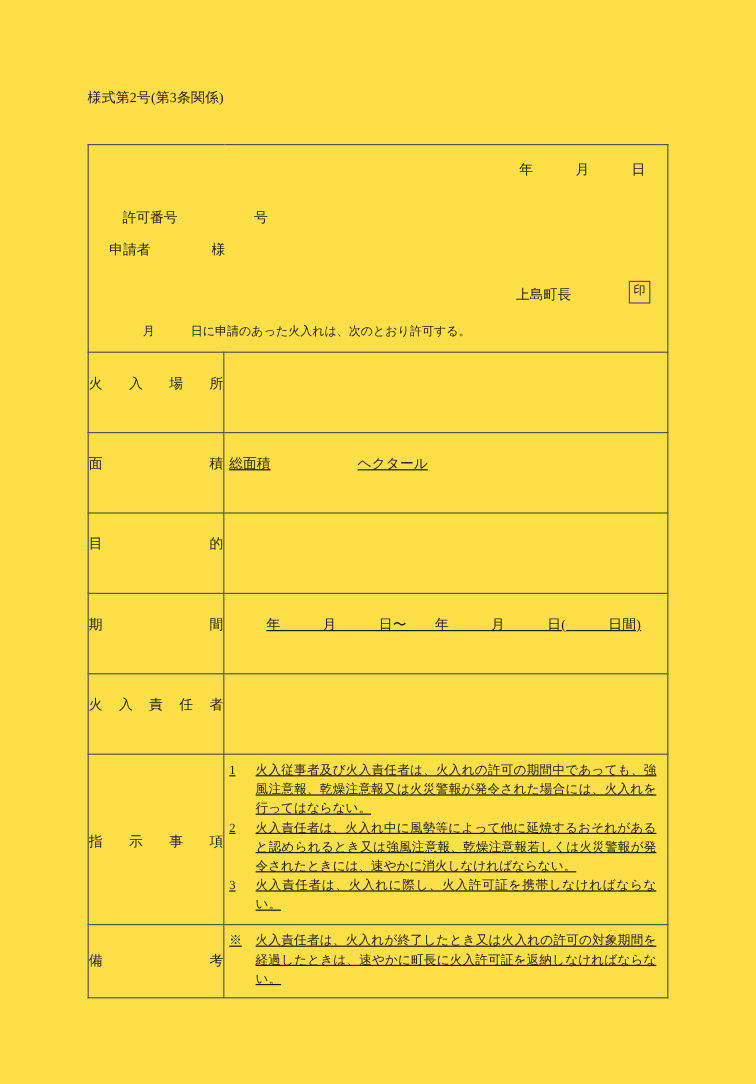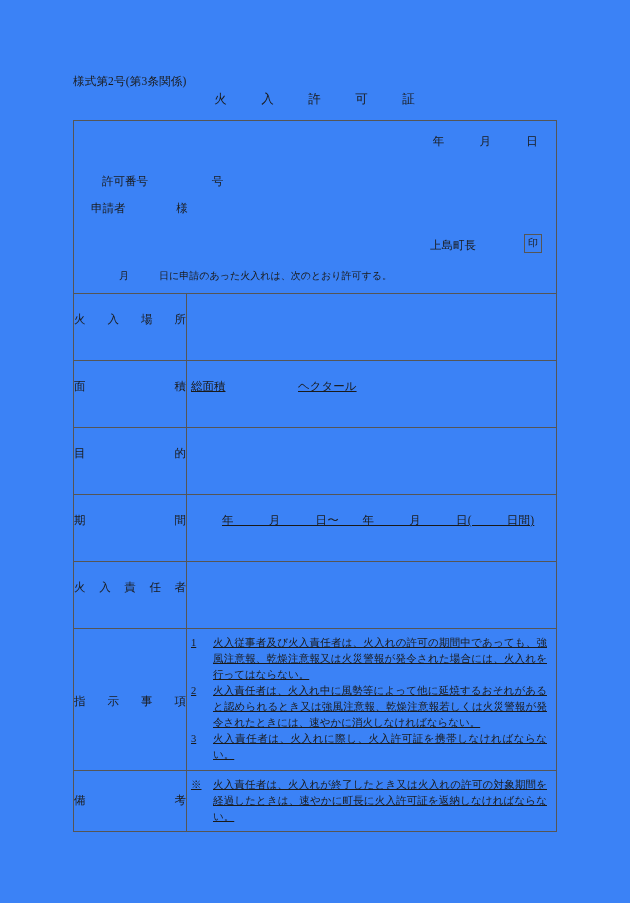--- a/index.html
+++ b/index.html
@@ -12,21 +12,21 @@
     height: 903px;
     position: relative;
     font-family: "Liberation Serif", "DejaVu Serif", serif;
     color: #1a1a1a;
     -webkit-font-smoothing: antialiased;
   }
 
   .page {
     position: absolute;
     inset: 0;
-    background: #3b82f6;
+    background: #fde047;
   }
 
   
   .form-no {
     position: absolute;
     left: 73px;
     top: 74px;
     font-size: 11.5px;
     letter-spacing: 0.2px;
     white-space: nowrap;
@@ -193,21 +193,20 @@
   }
   .remarks-block .para-text { text-indent: 0; }
 </style>
 </head>
 <body>
 
 <div class="page">
 
   <div class="form-no">様式第2号(第3条関係)</div>
 
-  <div class="doc-title">火　入　許　可　証</div>
 
   <table class="form-table">
     <colgroup>
       <col style="width:113px">
       <col style="width:370px">
     </colgroup>
     <tbody>
 
       <tr>
         <td class="header-cell" colspan="2">

